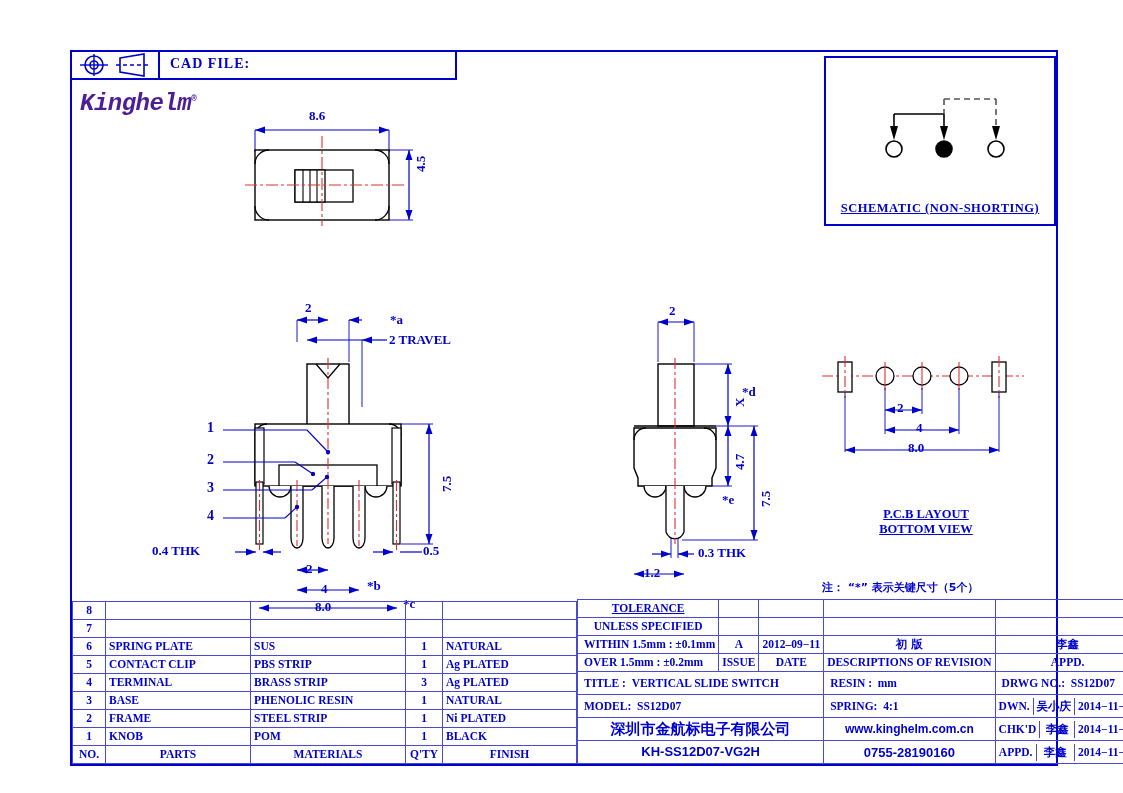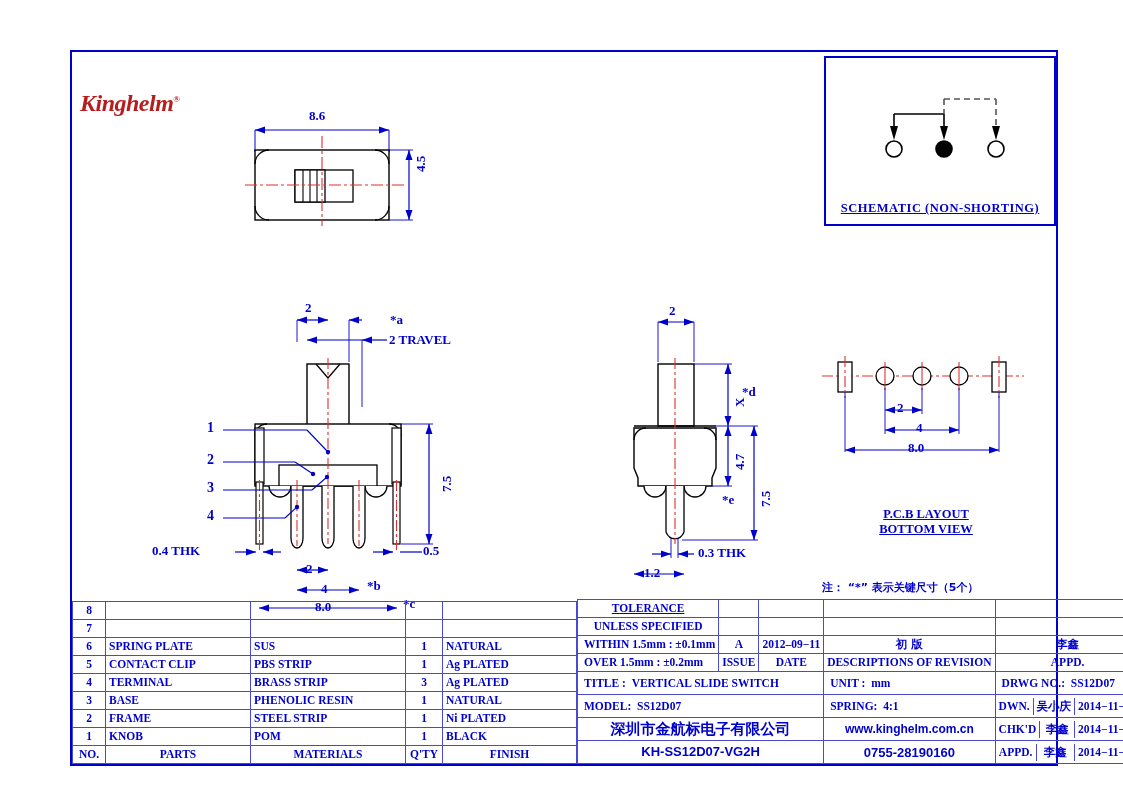--- a/index.html
+++ b/index.html
@@ -9,22 +9,22 @@
          border:2px solid #0000cc;box-sizing:border-box;}
   .abs{position:absolute;}
   
   .hdr{position:absolute;left:0;top:0;width:385px;height:28px;
        border-bottom:2px solid #0000cc;border-right:2px solid #0000cc;box-sizing:border-box;}
   .projbox{position:absolute;left:0;top:0;width:88px;height:26px;
            border-right:2px solid #0000cc;box-sizing:border-box;}
   .cadfile{position:absolute;left:98px;top:4px;font-weight:bold;font-size:14px;
            letter-spacing:1px;}
   
-  .logo{position:absolute;left:8px;top:38px;font-family:Liberation Serif, serif;
-        font-weight:bold;font-style:italic;font-size:24px;color:#b91c1c;letter-spacing:-0.5px;}
+  .logo{position:absolute;left:8px;top:38px;font-family:Liberation Mono, monospace;
+        font-weight:bold;font-style:italic;font-size:24px;color:#4c1d95;letter-spacing:-0.5px;}
   .logo sup{font-size:9px;vertical-align:super;font-style:normal;}
   
   .schem{position:absolute;left:752px;top:4px;width:232px;height:170px;
          border:2px solid #0000cc;box-sizing:border-box;}
   .schem-cap{position:absolute;left:0;right:0;bottom:8px;text-align:center;
              font-weight:bold;font-size:12.5px;text-decoration:underline;letter-spacing:0.5px;}
   
   .cap{font-weight:bold;font-size:12.5px;text-align:center;line-height:1.25;
        text-decoration:underline;}
   .note-cn{position:absolute;font-weight:bold;font-size:11px;
@@ -48,20 +48,33 @@
   .cn{font-family:"DejaVu Sans",sans-serif;font-size:12px;}
   .sans{font-family:"Liberation Sans",sans-serif;}
   .big{font-size:13px;}
   svg{display:block;overflow:visible;}
 </style>
 </head>
 <body>
 
 <div class="sheet">
 
+  <div class="hdr">
+    <div class="projbox">
+      <svg width="86" height="26">
+        <circle cx="22" cy="13" r="9" fill="none" stroke="#0000cc" stroke-width="1.6"></circle>
+        <circle cx="22" cy="13" r="4" fill="none" stroke="#0000cc" stroke-width="1.6"></circle>
+        <line x1="8" y1="13" x2="36" y2="13" stroke="#0000cc" stroke-width="1.4"></line>
+        <line x1="22" y1="2" x2="22" y2="24" stroke="#0000cc" stroke-width="1.4"></line>
+        <polygon points="48,6 72,2 72,24 48,20" fill="none" stroke="#0000cc" stroke-width="1.6"></polygon>
+        <line x1="44" y1="13" x2="78" y2="13" stroke="#0000cc" stroke-width="1.4" stroke-dasharray="4,3"></line>
+      </svg>
+    </div>
+    <div class="cadfile">CAD FILE:</div>
+  </div>
 
   <div class="logo"><span>Kinghelm</span><sup>®</sup></div>
 
   <div class="schem">
     <svg width="228" height="130" style="position:absolute;left:0;top:6px;">
 
       <line x1="68" y1="50" x2="68" y2="70" stroke="#000" stroke-width="1.6"></line>
       <line x1="68" y1="50" x2="118" y2="50" stroke="#000" stroke-width="1.6"></line>
       <line x1="118" y1="50" x2="118" y2="70" stroke="#000" stroke-width="1.6"></line>
 
@@ -416,21 +429,21 @@
     <tr>
       <td class="lft">OVER  1.5mm :  ±0.2mm</td>
       <td>ISSUE</td>
       <td>DATE</td>
       <td colspan="2">DESCRIPTIONS  OF  REVISION</td>
       <td>APPD.</td>
     </tr>
 
     <tr>
       <td colspan="3" class="lft" style="height:22px;line-height:22px;"><span>TITLE :</span>&nbsp;&nbsp;<span>VERTICAL  SLIDE  SWITCH</span></td>
-      <td colspan="2" class="lft" style="width:100px;"><span>UNIT :</span>&nbsp;&nbsp;<span>mm</span></td>
+      <td colspan="2" class="lft" style="width:100px;"><span>RESIN :</span>&nbsp;&nbsp;<span>mm</span></td>
       <td class="lft"><span>DRWG NO.:</span>&nbsp;&nbsp;<span>SS12D07</span></td>
     </tr>
 
     <tr>
       <td colspan="3" class="lft" style="height:22px;line-height:22px;"><span>MODEL:</span>&nbsp;&nbsp;<span>SS12D07</span></td>
       <td colspan="2" class="lft"><span>SPRING:</span>&nbsp;&nbsp;<span>4:1</span></td>
       <td style="padding:0;">
         <table style="width:100%;border-collapse:collapse;">
           <tbody>
                 <tr>

